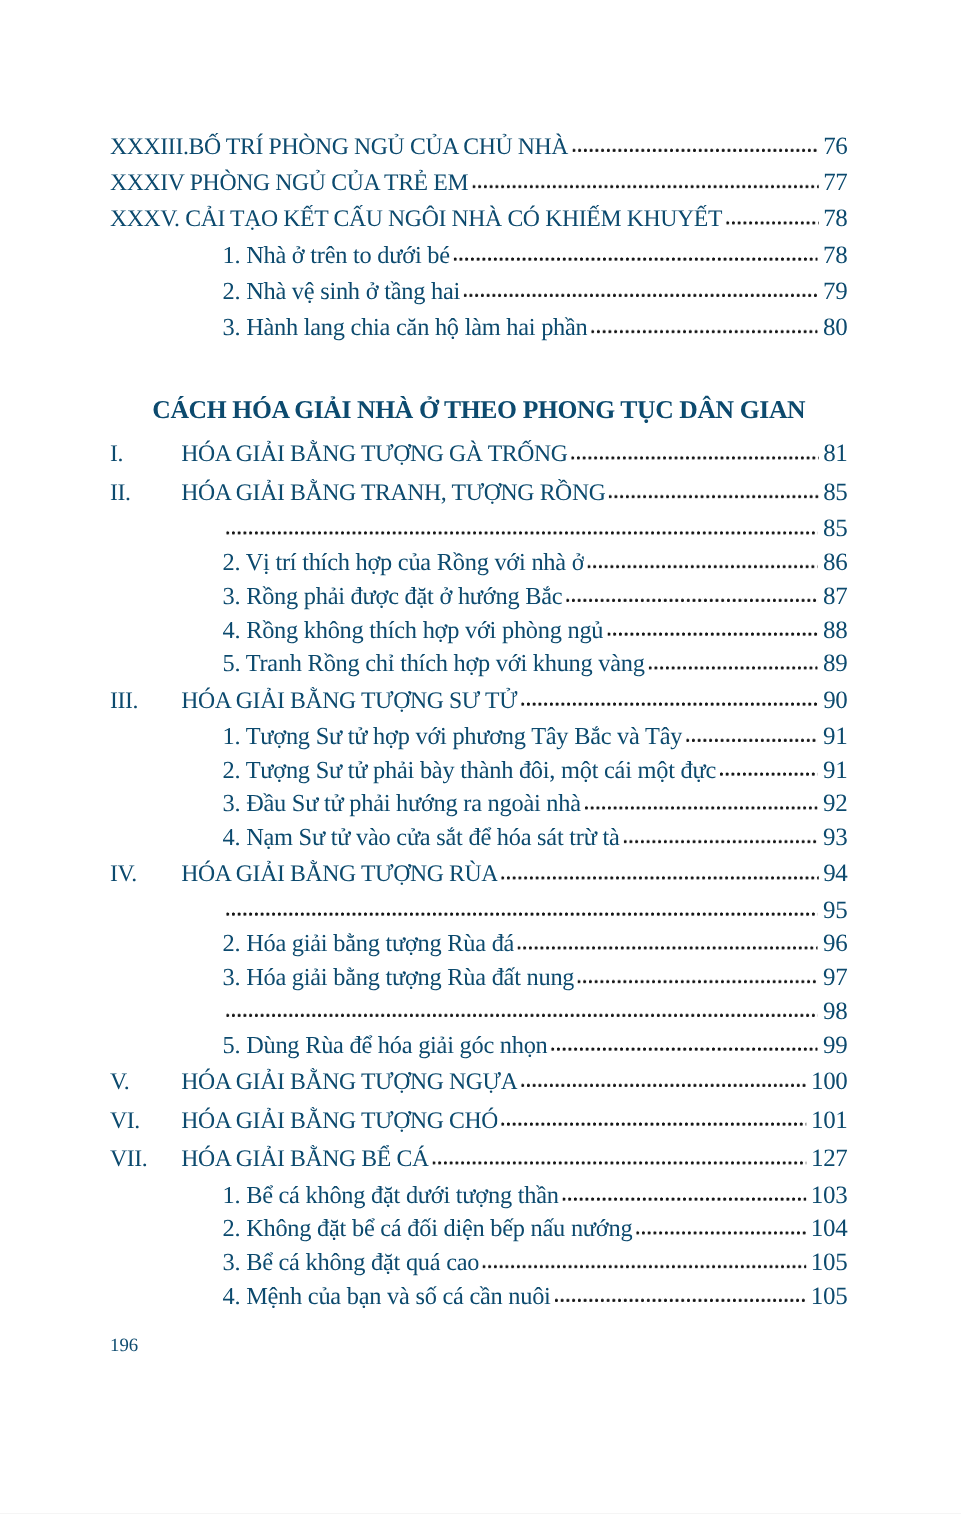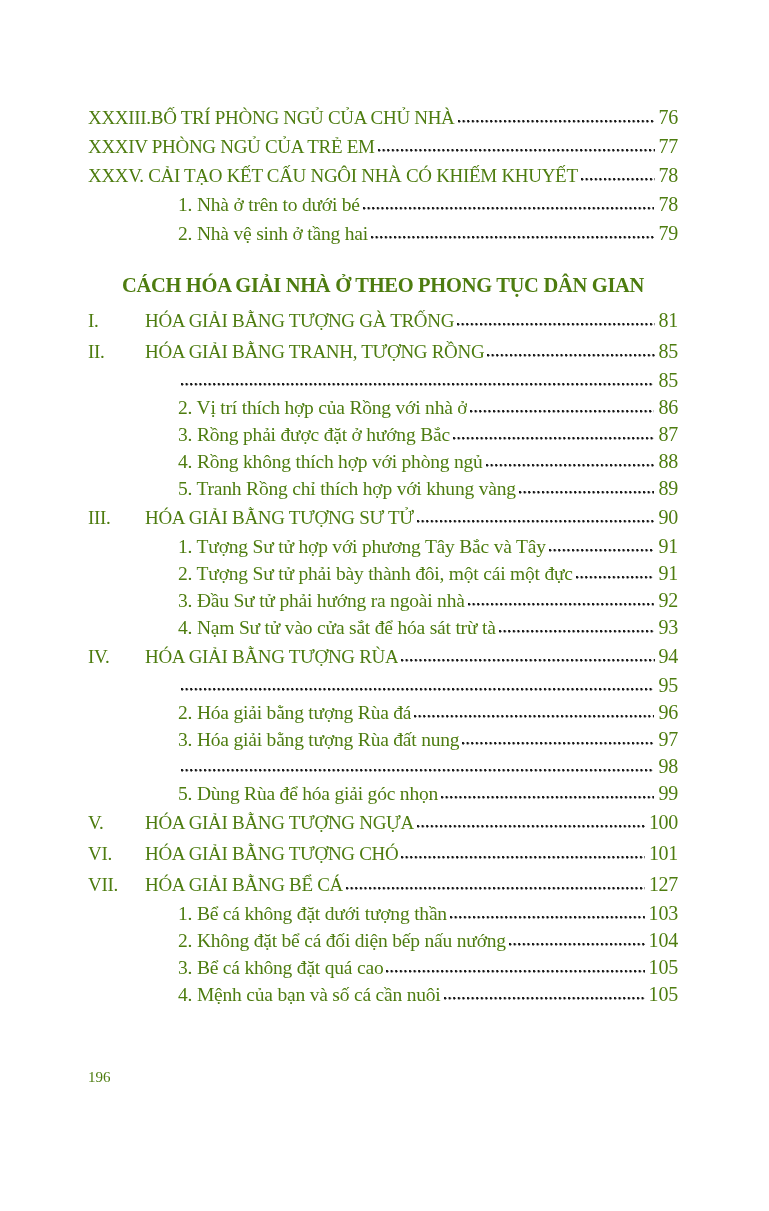--- a/index.html
+++ b/index.html
@@ -6,21 +6,21 @@
     margin: 0;
     padding: 0;
     background: #e8e8e8;
   }
   .sheet {
     position: relative;
     width: 769px;
     height: 1211px;
     background: #ffffff;
     font-family: "Liberation Serif", "DejaVu Serif", serif;
-    color: #4d7c0f;
+    color: #0c4a6e;
     overflow: hidden;
   }
   .content {
     position: absolute;
     left: 88px;
     top: 103px;
     width: 590px; 
   }
   .row {
     display: flex;
@@ -56,21 +56,21 @@
     background-size: 4.6px 5px;
     background-repeat: repeat-x;
     background-position: left bottom;
   }
   .pg {
     flex: 0 0 auto;
     font-size: 20px;
     padding-left: 2px;
   }
   .toc-heading {
-    margin-top: 22px;
+    margin-top: 36px;
     line-height: 30px;
     font-size: 20.5px;
     font-weight: bold;
     text-align: center;
     letter-spacing: -0.3px;
     white-space: nowrap;
   }
   .part2 { margin-top: 5px; }
   .folio {
     position: absolute;
@@ -105,20 +105,25 @@
         <div class="row lvl2">
           <span class="title">1. Nhà ở trên to dưới bé</span>
           <span class="dots"></span>
           <span class="pg">78</span>
         </div>
         <div class="row lvl2">
           <span class="title">2. Nhà vệ sinh ở tầng hai</span>
           <span class="dots"></span>
           <span class="pg">79</span>
         </div>
+        <div class="row lvl2">
+          <span class="title">3. Hành lang chia căn hộ làm hai phần</span>
+          <span class="dots"></span>
+          <span class="pg">80</span>
+        </div>
       </div>
 
     <div class="toc-heading">CÁCH HÓA GIẢI NHÀ Ở THEO PHONG TỤC DÂN GIAN</div>
 
     <div class="part2">
         <div class="row lvl1">
           <span class="num">I.</span>
           <span class="title">HÓA GIẢI BẰNG TƯỢNG GÀ TRỐNG</span>
           <span class="dots"></span>
           <span class="pg">81</span>

